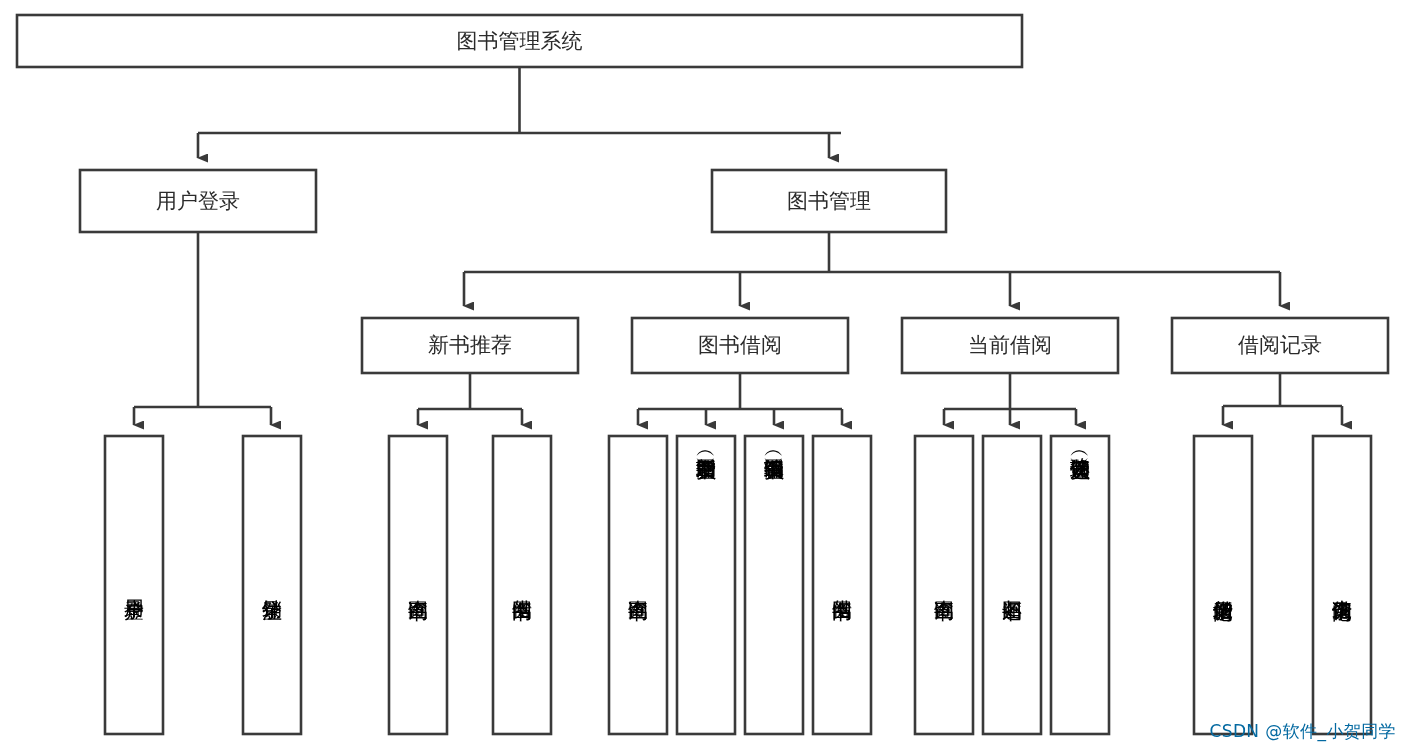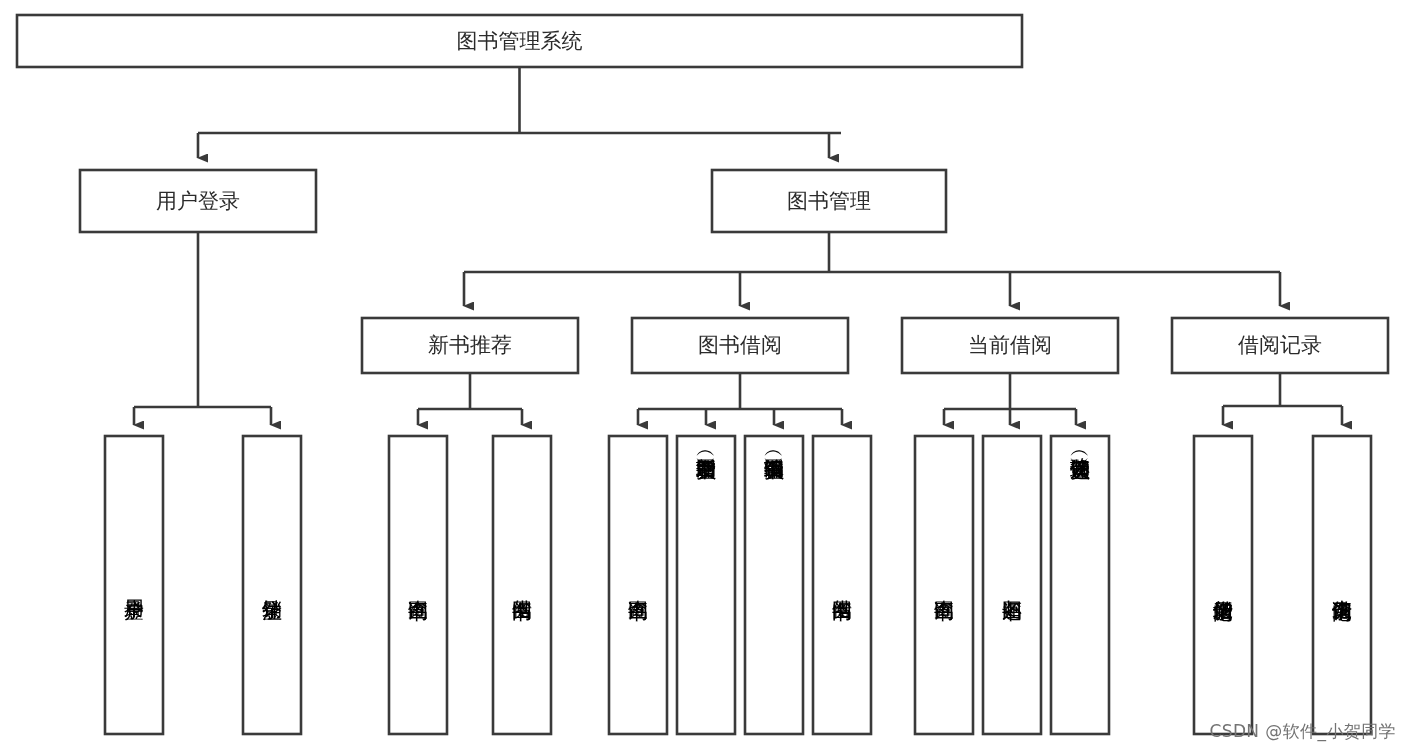--- a/index.html
+++ b/index.html
@@ -66,21 +66,21 @@
   }
   .vlabel-holder.centered {
     align-items: center;
   }
   .watermark {
     position: absolute;
     right: 9px;
     bottom: 4px;
     font-family: "DejaVu Sans", "Liberation Sans", sans-serif;
     font-size: 17px;
-    color: #737373;
+    color: #0369a1;
     letter-spacing: 0.4px;
     white-space: nowrap;
     user-select: none;
   }
 </style>
 </head>
 <body>
 
 <div id="diagram-root">
 

